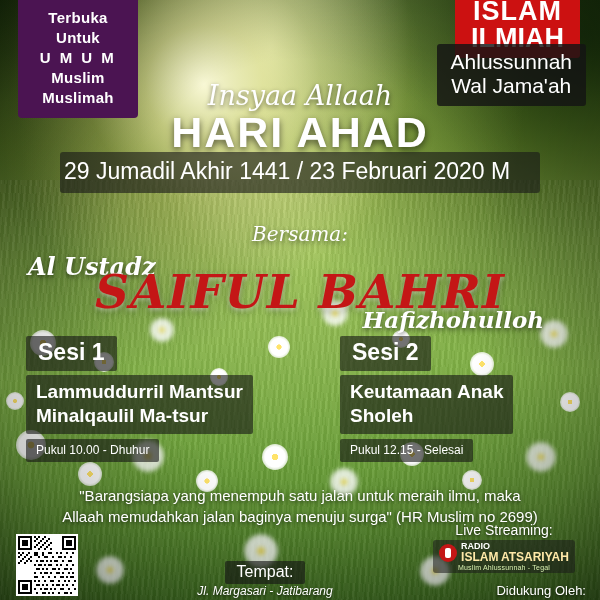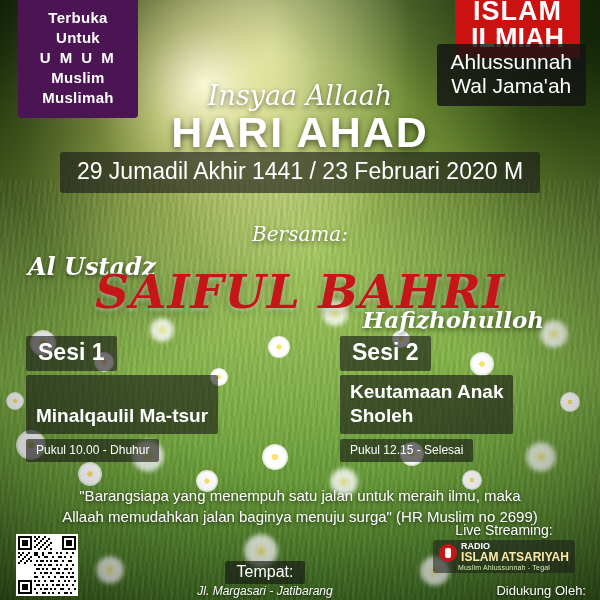--- a/index.html
+++ b/index.html
@@ -129,21 +129,20 @@
     color: #ffffff;
     font-size: 43px;
     font-weight: bold;
     letter-spacing: 2px;
     text-shadow: 0 3px 7px rgba(0,0,0,0.6);
   }
   .date-bar {
     left: 60px; right: 60px; top: 152px;
     background: rgba(25,25,25,0.62);
     color: #ffffff;
-    text-align: center;
     font-size: 23px;
     padding: 6px 4px 8px;
     border-radius: 3px;
   }
 
   .bersama {
     left: 0; right: 0; top: 222px;
     text-align: center;
     color: #ffffff;
     font-family: "DejaVu Serif", serif;
@@ -375,21 +374,21 @@
   <div class="box date-bar">29 Jumadil Akhir 1441 / 23 Februari 2020 M</div>
 
   <div class="box al-ustadz">Al Ustadz</div>
   <div class="box bersama">Bersama:</div>
   <div class="box ustadz-name">SAIFUL BAHRI</div>
   <div class="box hafiz">Hafizhohulloh</div>
 
   <div class="session s1">
     <div><span class="s-title">Sesi 1</span></div>
     <div><span class="s-body">
-      <br>
+      <span>Lammuddurril Mantsur</span><br>
       <span>Minalqaulil Ma-tsur</span>
     </span></div>
     <div><span class="s-time">Pukul 10.00 - Dhuhur</span></div>
   </div>
 
   <div class="session s2">
     <div><span class="s-title">Sesi 2</span></div>
     <div><span class="s-body">
       <span>Keutamaan Anak</span><br>
       <span>Sholeh</span>

